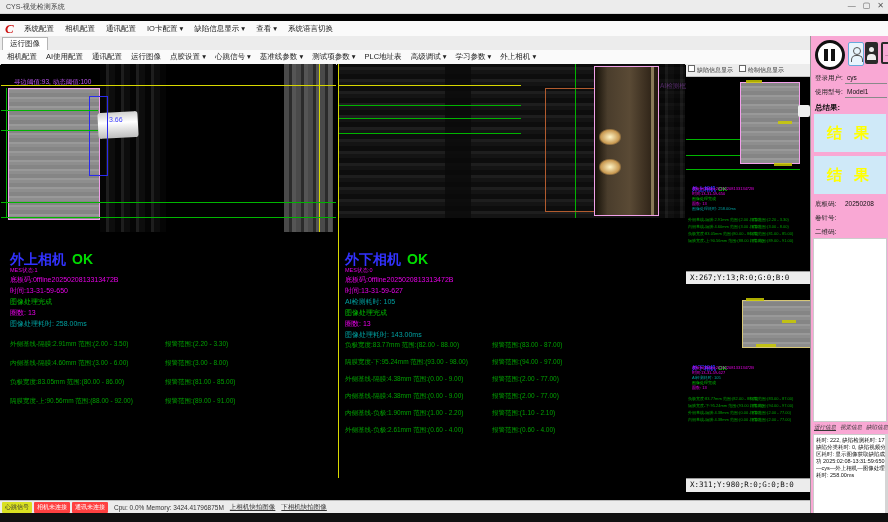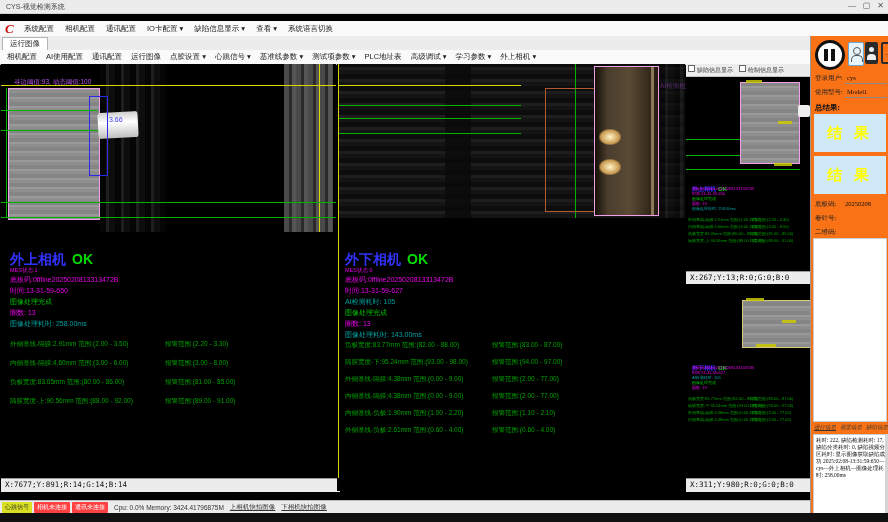--- a/index.html
+++ b/index.html
@@ -38,21 +38,21 @@
   .cyn{color:#00a0a0;}
   .pur{color:#bb55ee;}
   .ovl{font-size:7px;}
   .meas{font-size:6.5px;color:#00a000;}
   .mini-title{font-size:6px;font-weight:bold;color:#3232ff;}
   .mini-ok{font-size:6px;font-weight:bold;color:#00dc00;margin-left:2px;}
   .mini-line{font-size:4px;line-height:5px;}
   .mini-meas{font-size:4px;color:#00a000;line-height:5px;}
   .ymark{background:#caca00;opacity:.85;}
   
-  .sidebar{left:810px;top:36px;width:78px;height:486px;background:#f97316;border-left:1px solid #999;font-family:Liberation Serif, serif;}
+  .sidebar{left:810px;top:36px;width:78px;height:486px;background:#f9a8d4;border-left:1px solid #999;}
   .sb-label{font-size:6.5px;color:#222;}
   .sb-value{font-size:6.5px;color:#111;}
   .fieldline{background:#8a8a8a;height:1px;}
   .resultbox{left:3px;width:72px;height:38px;background:#cfe9f8;display:flex;align-items:center;
              justify-content:center;font-size:15px;font-weight:bold;color:#ffff00;letter-spacing:4px;}
   .pausebtn{left:4px;top:4px;width:24px;height:24px;border:3px solid #111;border-radius:50%;background:#fff;}
   .pbar{position:absolute;top:6px;width:4px;height:12px;background:#111;}
   .smallbtn{border-radius:2px;}
   .sb-tabs{display:flex;gap:4px;font-size:5.5px;color:#333;font-style:italic;}
   .logbox{background:#fff;border:1px solid #ccc;font-size:5.5px;line-height:7px;color:#111;padding:2px;overflow:hidden;}
@@ -139,21 +139,20 @@
 
     <div class="abs nw meas" style="left:9px;top:276px;">外侧基线-隔膜:2.91mm 范围:(2.00 - 3.50)</div>
     <div class="abs nw meas" style="left:164px;top:276px;">报警范围:(2.20 - 3.30)</div>
     <div class="abs nw meas" style="left:9px;top:295px;">内侧基线-隔膜:4.60mm 范围:(3.00 - 6.00)</div>
     <div class="abs nw meas" style="left:164px;top:295px;">报警范围:(3.00 - 8.00)</div>
     <div class="abs nw meas" style="left:9px;top:314px;">负极宽度:83.05mm 范围:(80.00 - 86.00)</div>
     <div class="abs nw meas" style="left:164px;top:314px;">报警范围:(81.00 - 85.00)</div>
     <div class="abs nw meas" style="left:9px;top:333px;">隔膜宽度-上:90.56mm 范围:(88.00 - 92.00)</div>
     <div class="abs nw meas" style="left:164px;top:333px;">报警范围:(89.00 - 91.00)</div>
 
-    <div class="abs bar nw" style="left:0;top:414px;width:335px;height:13px;">X:7677;Y:891;R:14;G:14;B:14</div>
   </div>
 
   <div class="abs panel" style="left:337px;top:64px;width:348px;height:427px;">
     <div class="abs tex-h" style="left:2px;top:0;width:346px;height:154px;"></div>
     <div class="abs" style="left:108px;top:0;width:26px;height:154px;background:#0a0a0a;opacity:.85;"></div>
     <div class="abs yline" style="left:1px;top:0;width:1px;height:414px;"></div>
     <div class="abs yline" style="left:2px;top:21px;width:182px;height:1px;"></div>
     <div class="abs grayline" style="left:2px;top:41px;width:182px;height:1px;"></div>
     <div class="abs grayline" style="left:2px;top:54px;width:182px;height:1px;"></div>
     <div class="abs grayline" style="left:2px;top:69px;width:182px;height:1px;"></div>

